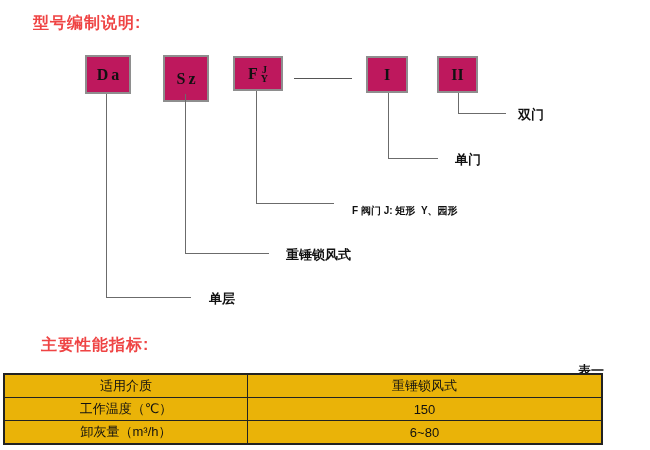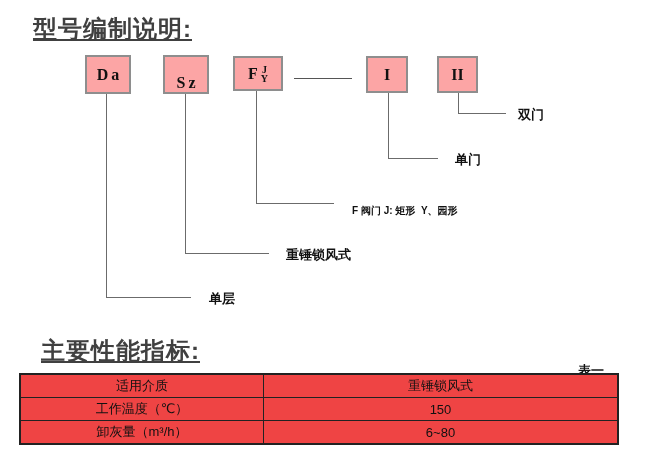--- a/index.html
+++ b/index.html
@@ -1,29 +1,29 @@
 <!DOCTYPE html>
 <html><head>
 <meta charset="utf-8">
 <style>
   html,body{margin:0;padding:0;background:#fff;}
   .canvas{position:relative;width:650px;height:450px;background:#ffffff;overflow:hidden;
           font-family:"Liberation Sans","DejaVu Sans",sans-serif;color:#1a1a1a;}
 
-  .doc-title{position:absolute;font-size:24px;font-weight:bold;letter-spacing:1px;color:#404040;text-decoration:underline;}
+  .doc-title{position:absolute;font-size:16px;font-weight:bold;letter-spacing:1px;color:#ef4444;}
   #title-model{left:33px;top:13px;}
   #title-specs{left:41px;top:335px;}
 
   
-  .code-box{position:absolute;box-sizing:border-box;border:2px solid #8e8e8e;background:#fca5a5;
+  .code-box{position:absolute;box-sizing:border-box;border:2px solid #8e8e8e;background:#be185d;
             display:flex;align-items:center;justify-content:center;
             font-family:"Liberation Serif","DejaVu Serif",serif;font-weight:bold;
             font-size:16px;color:#111;}
   #box-da{left:85px;top:55px;width:46px;height:39px;}
-  #box-sz{left:163px;top:55px;width:46px;height:39px;align-items:flex-end;}
+  #box-sz{left:163px;top:55px;width:46px;height:47px;}
   #box-f {left:233px;top:56px;width:50px;height:35px;}
   #box-i {left:366px;top:56px;width:42px;height:37px;}
   #box-ii{left:437px;top:56px;width:41px;height:37px;align-items:center;}
   .ls{letter-spacing:3px;margin-left:3px;}
   .f-stack{display:flex;flex-direction:column;align-items:center;margin-left:3px;
            font-size:10px;line-height:9px;font-weight:bold;}
 
   
   .hline{position:absolute;border-top:1.5px solid #555;}
   #conn-fi{left:294px;top:78px;width:58px;}
@@ -39,22 +39,22 @@
   
   .dlabel{position:absolute;font-weight:bold;font-size:13px;color:#111;white-space:pre;text-align:center;}
   #lb-double-door {left:518px;top:106px;}
   #lb-single-door {left:455px;top:151px;}
   #lb-valve       {left:352px;top:196px;font-size:10px;margin-top:8px;}
   #lb-hammer      {left:286px;top:246px;}
   #lb-single-layer{left:209px;top:290px;}
 
   
   .table-tag{position:absolute;left:578px;top:349px;font-size:13px;font-weight:bold;color:#111;margin-top:13px;}
-  table.spec{position:absolute;left:19px;top:373px;width:600px;border-collapse:collapse;
-             border:2px solid #222;background:#ef4444;}
+  table.spec{position:absolute;left:3px;top:373px;width:600px;border-collapse:collapse;
+             border:2px solid #222;background:#eab308;}
   table.spec td{border:1px solid #222;text-align:center;vertical-align:middle;
                 height:22px;font-size:13px;font-weight:500;color:#111;padding:0;}
   table.spec td.c1{width:242px;}
 </style>
 </head>
 <body>
 
 <div class="canvas">
 
   <div class="doc-title" id="title-model">型号编制说明:</div>

